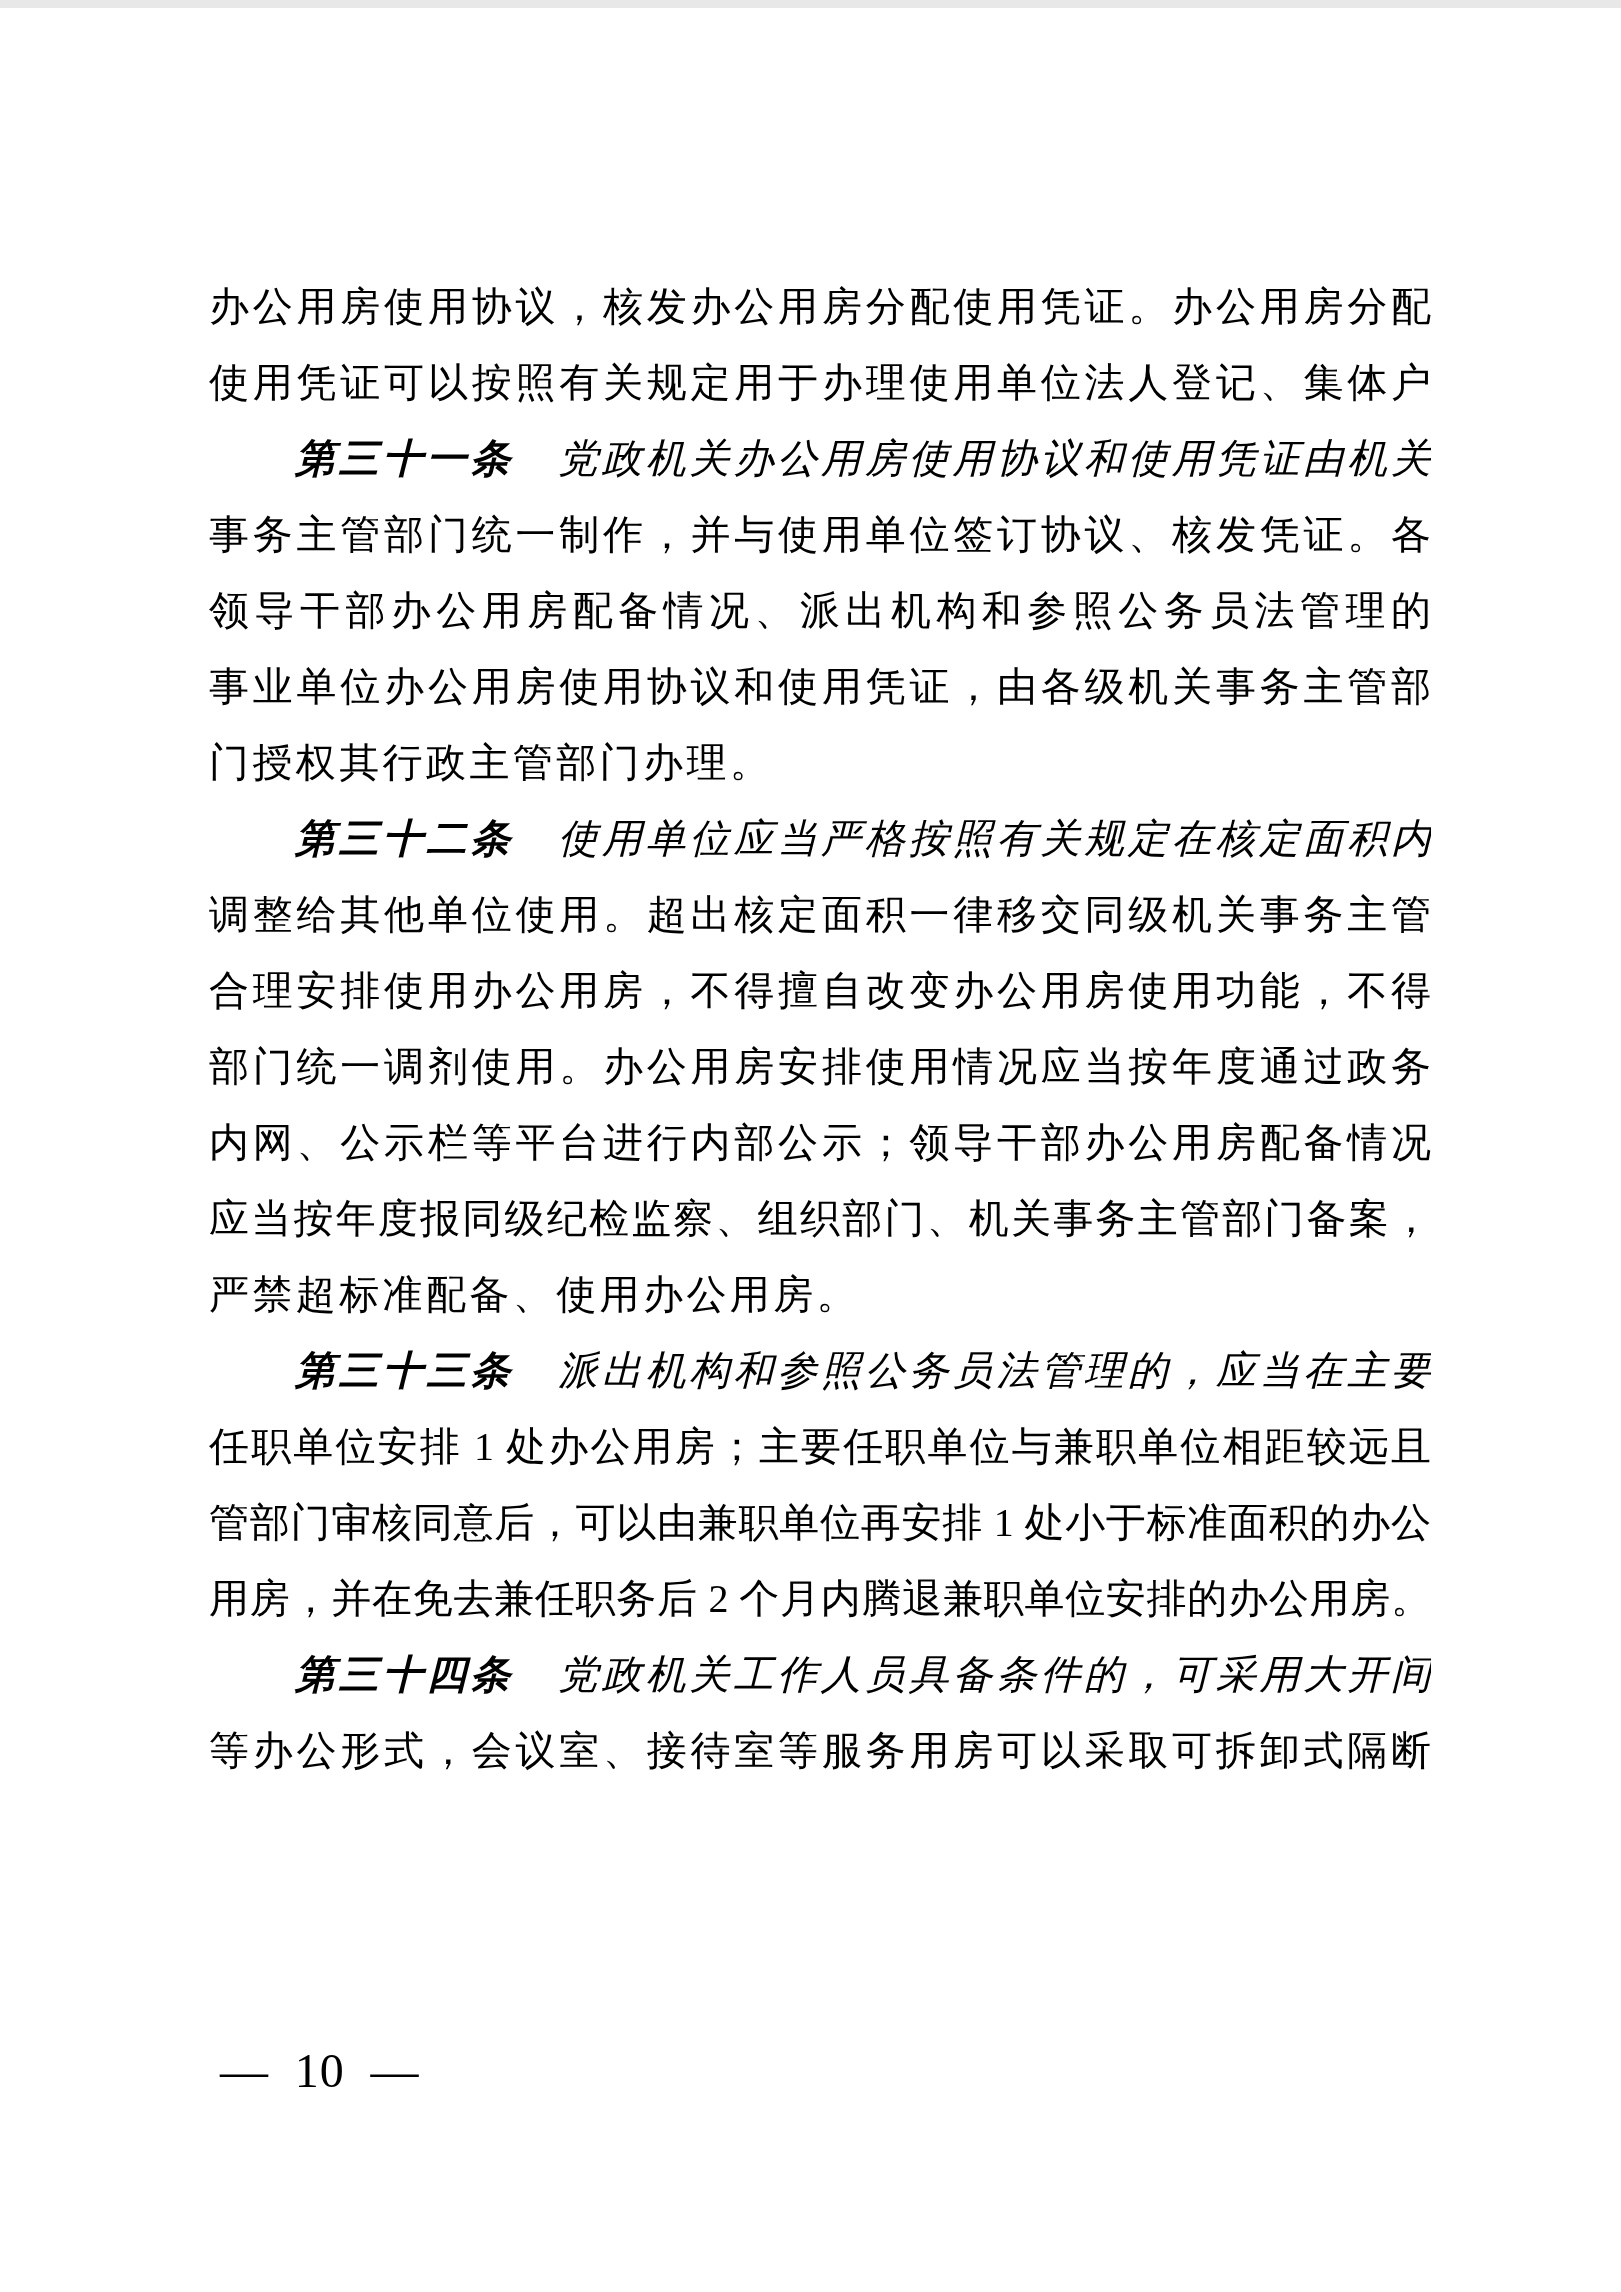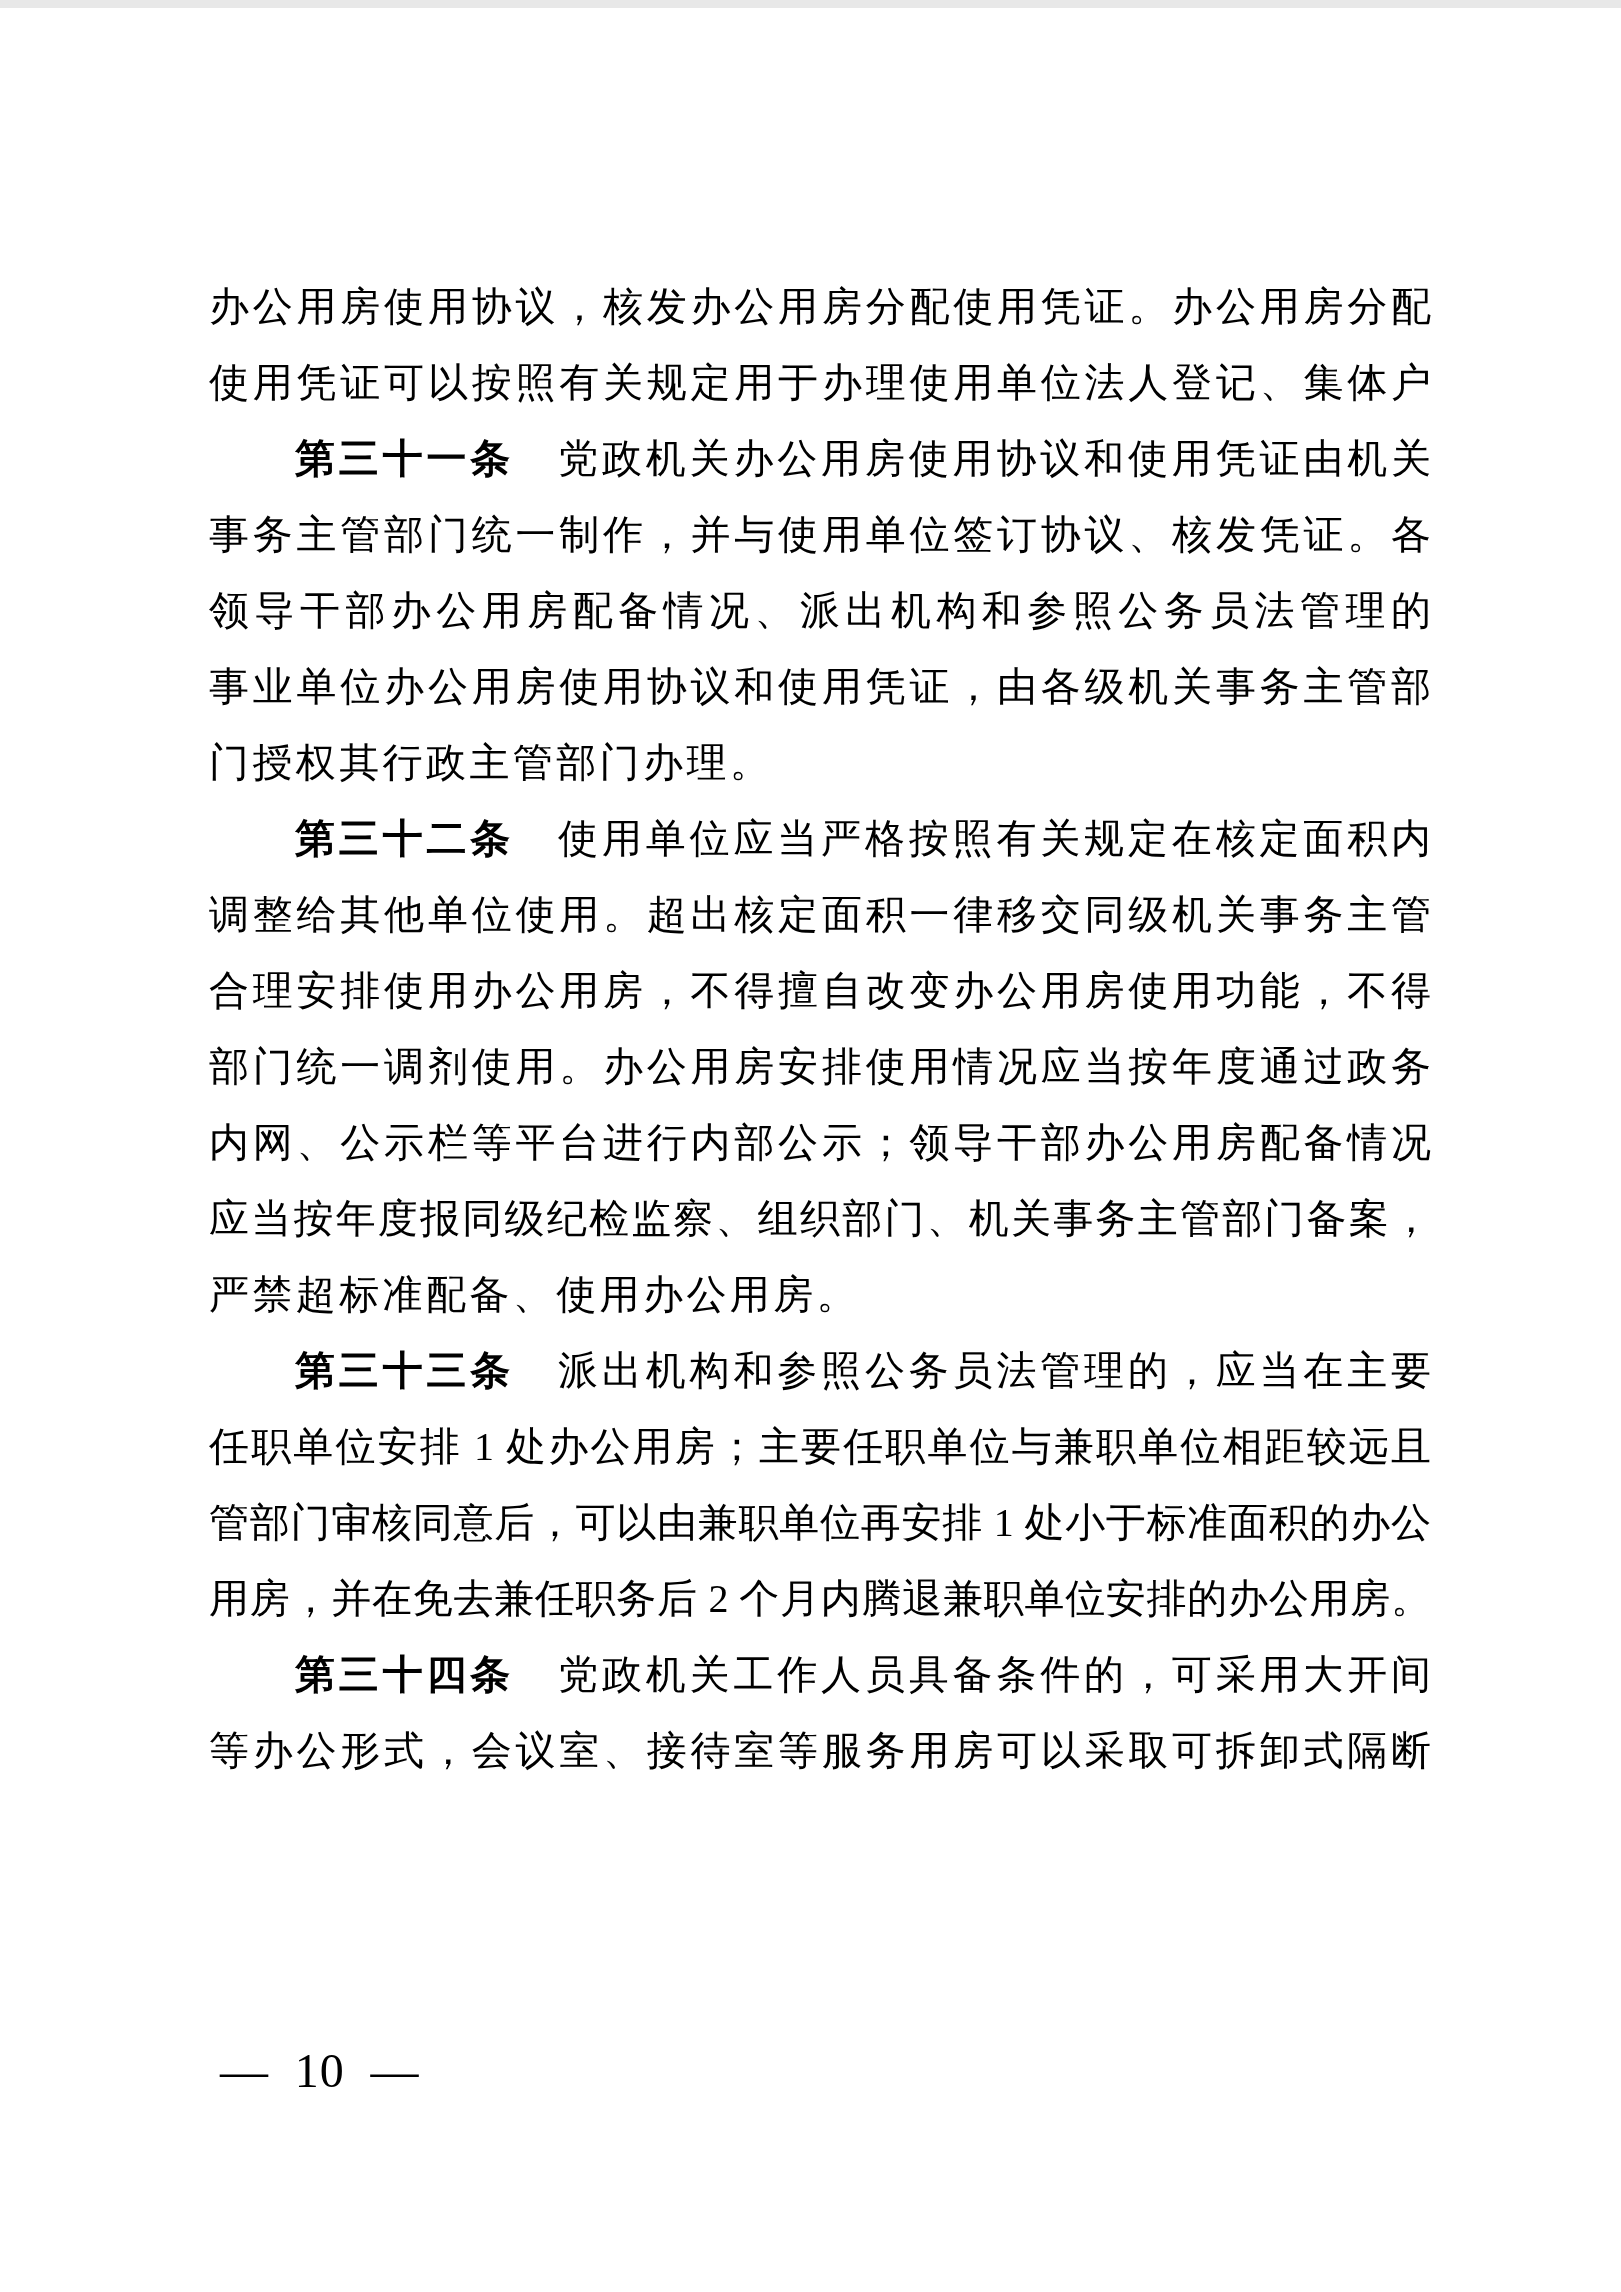--- a/index.html
+++ b/index.html
@@ -28,21 +28,21 @@
   }
   .stretch {
     text-align: justify;
     text-align-last: justify;
     text-justify: inter-character;
   }
   .plain {
     text-align: left;
     letter-spacing: 3.4px;
   }
-  .indent { padding-left: 86px; }
+  .indent { padding-left: 86px; font-style: italic; }
   .head { font-weight: 700; }
   .page-number {
     position: absolute;
     left: 220px;
     top: 2041px;
     font-size: 48px;
     line-height: 43px;
     word-spacing: 12.7px;
     letter-spacing: 1px;
   }

